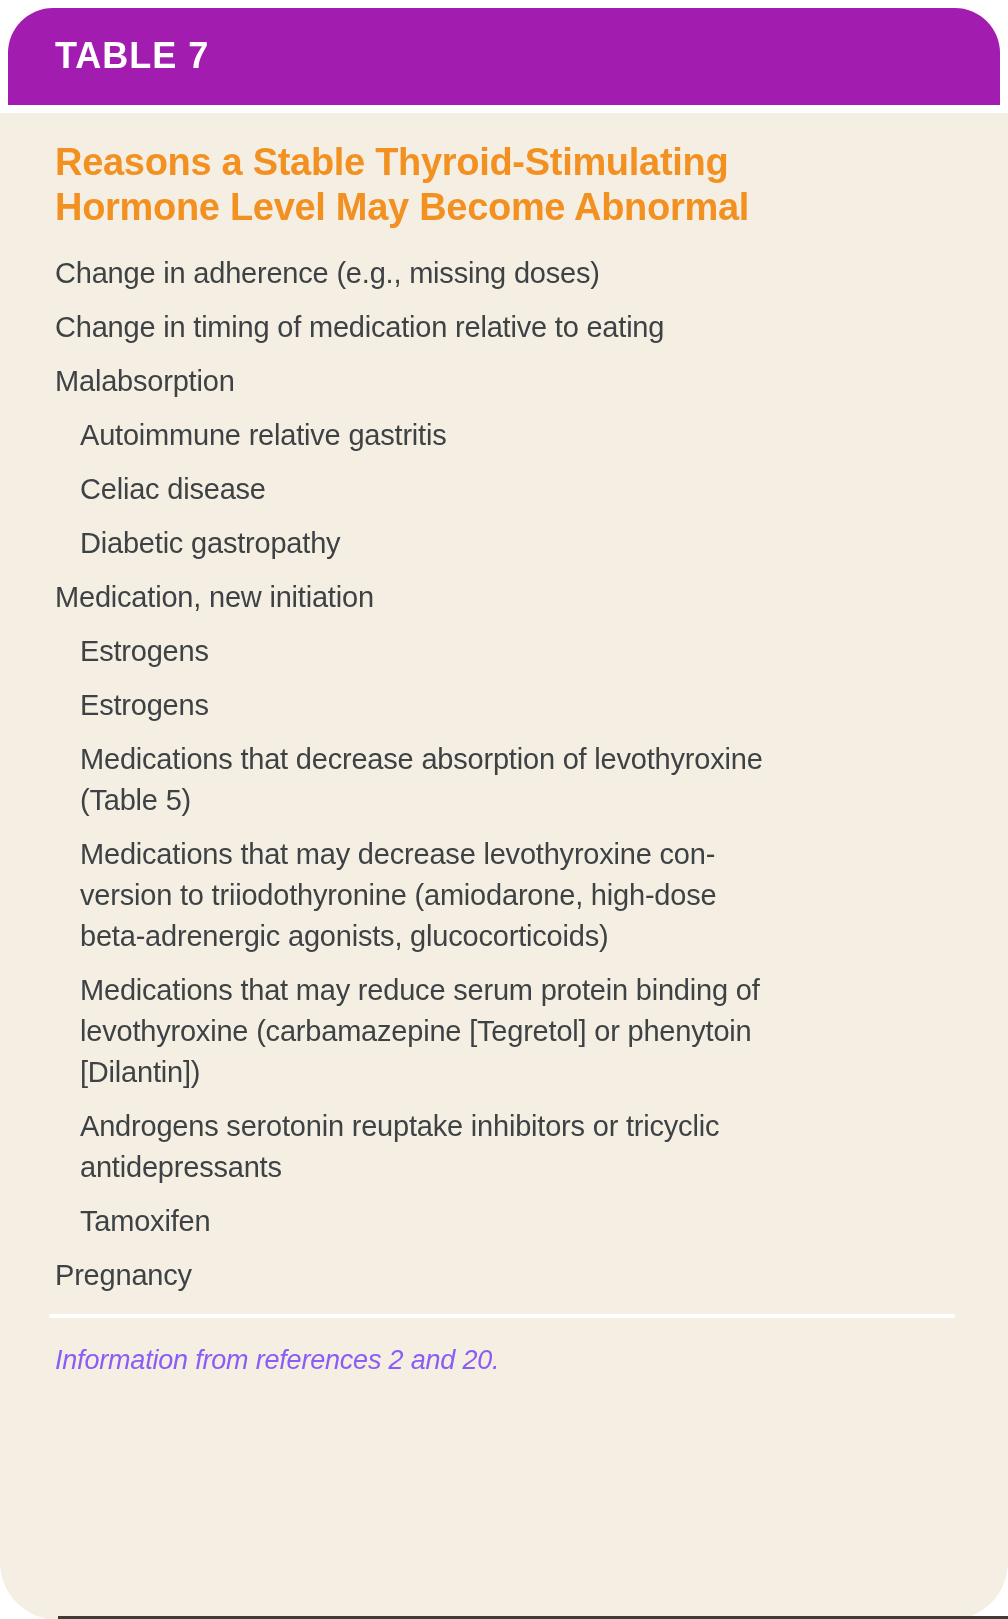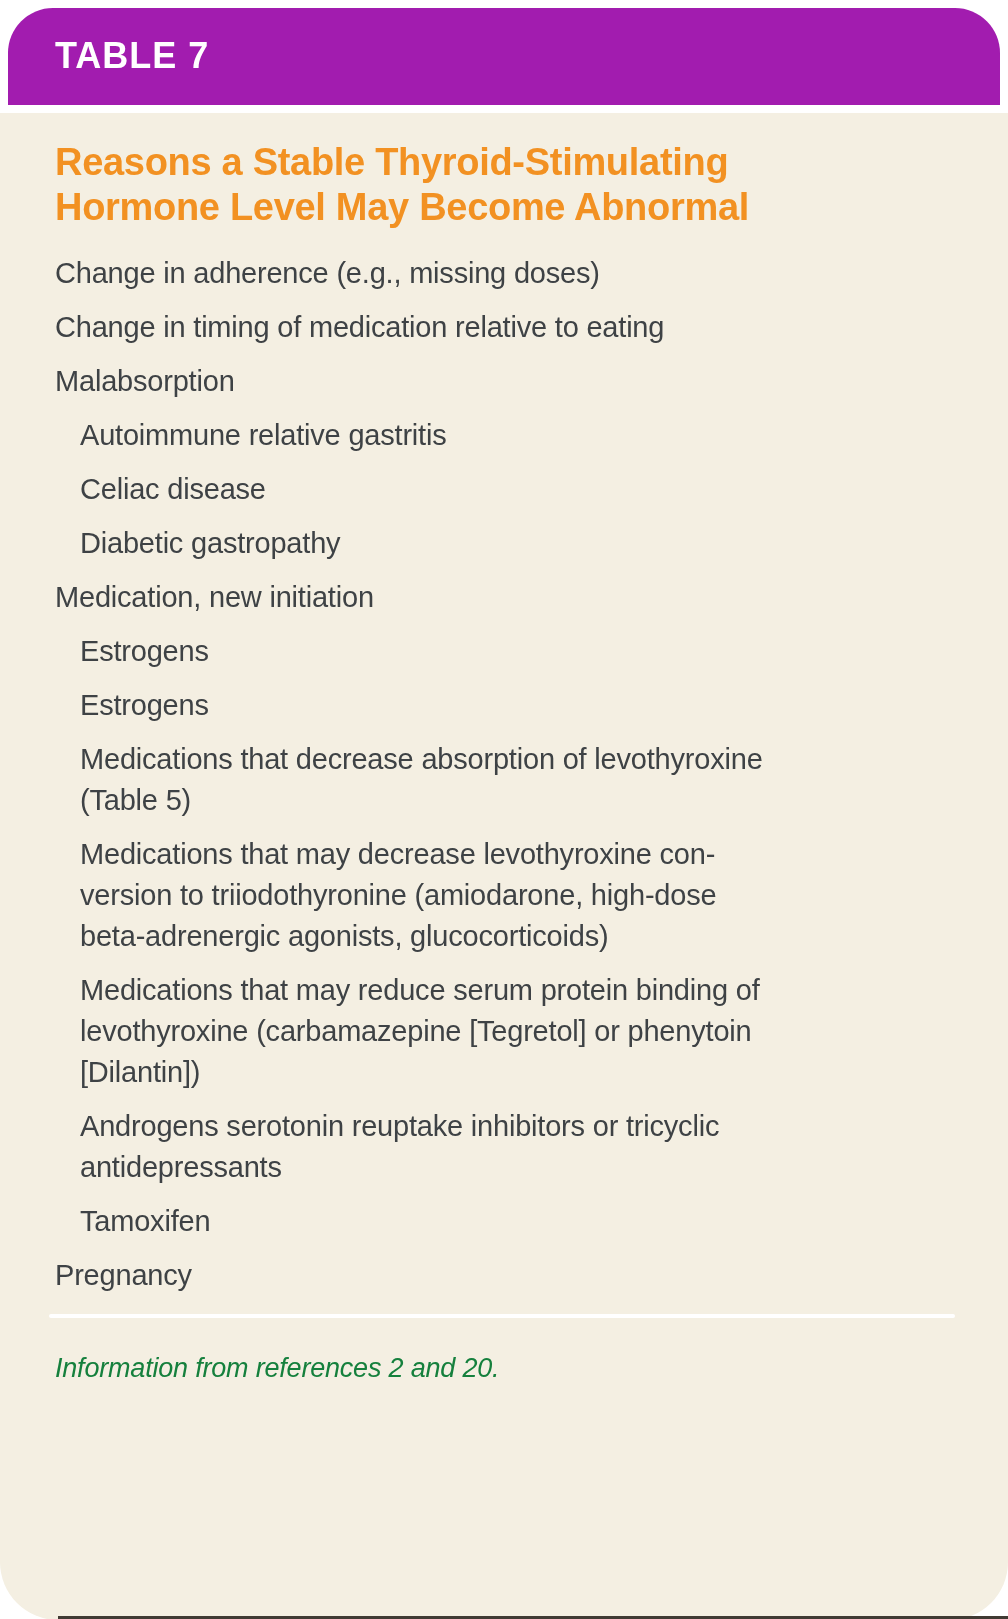--- a/index.html
+++ b/index.html
@@ -53,26 +53,26 @@
   .lvl1{padding-left:25px;}
   .it{font-style:italic;}
   .divider{
     height:4px;
     background:#ffffff;
     width:906px;
     margin:18px 0 0 -6px;
     border-radius:2px;
   }
   .footnote{
-    color:#15803d;
+    color:#8b5cf6;
     font-style:italic;
     font-size:27px;
     line-height:34px;
     letter-spacing:-0.2px;
-    margin-top:33px;
+    margin-top:25px;
   }
   .bottom-edge{
     position:absolute;
     left:58px;right:0;bottom:0;
     height:3px;
     background:#403a33;
   }
 </style>
 </head>
 <body>

